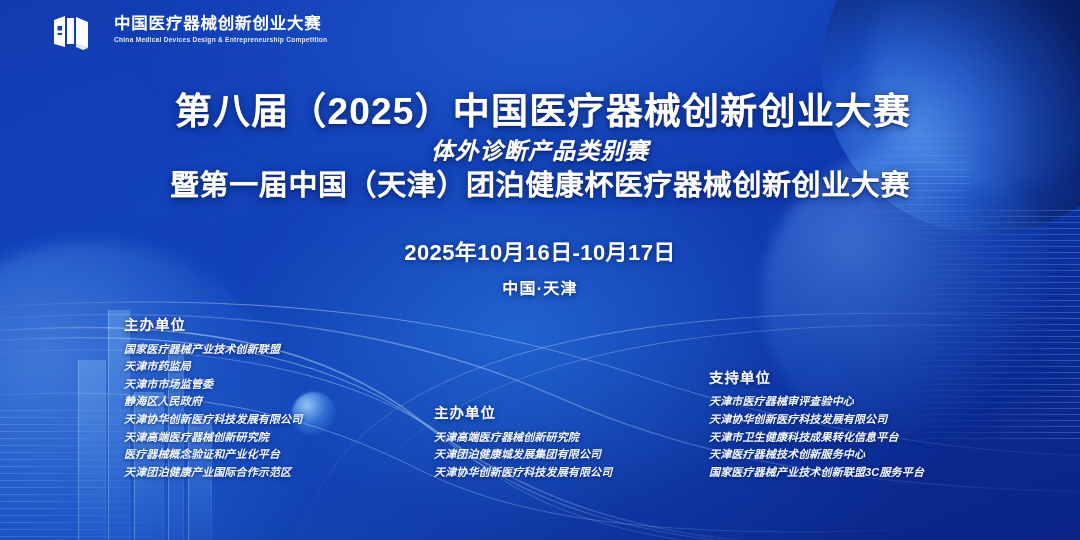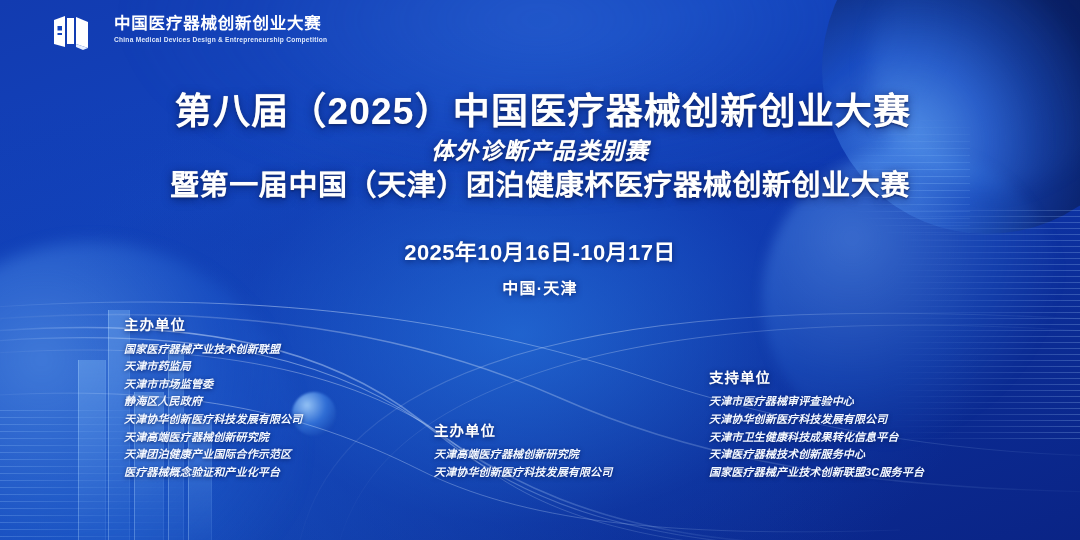--- a/index.html
+++ b/index.html
@@ -310,27 +310,28 @@
   <div class="orgs">
 
     <div class="org-col c1">
       <div class="org-title">主办单位</div>
       <div class="org-item">国家医疗器械产业技术创新联盟</div>
       <div class="org-item">天津市药监局</div>
       <div class="org-item">天津市市场监管委</div>
       <div class="org-item">静海区人民政府</div>
       <div class="org-item">天津协华创新医疗科技发展有限公司</div>
       <div class="org-item">天津高端医疗器械创新研究院</div>
+      <div class="org-item">医疗器械概念验证和产业化平台</div>
       <div class="org-item">天津团泊健康产业国际合作示范区</div>
-      <div class="org-item">医疗器械概念验证和产业化平台</div>
     </div>
 
     <div class="org-col c2">
       <div class="org-title">主办单位</div>
       <div class="org-item">天津高端医疗器械创新研究院</div>
+      <div class="org-item">天津团泊健康城发展集团有限公司</div>
       <div class="org-item">天津协华创新医疗科技发展有限公司</div>
     </div>
 
     <div class="org-col c3">
       <div class="org-title">支持单位</div>
       <div class="org-item">天津市医疗器械审评查验中心</div>
       <div class="org-item">天津协华创新医疗科技发展有限公司</div>
       <div class="org-item">天津市卫生健康科技成果转化信息平台</div>
       <div class="org-item">天津医疗器械技术创新服务中心</div>
       <div class="org-item">国家医疗器械产业技术创新联盟3C服务平台</div>

